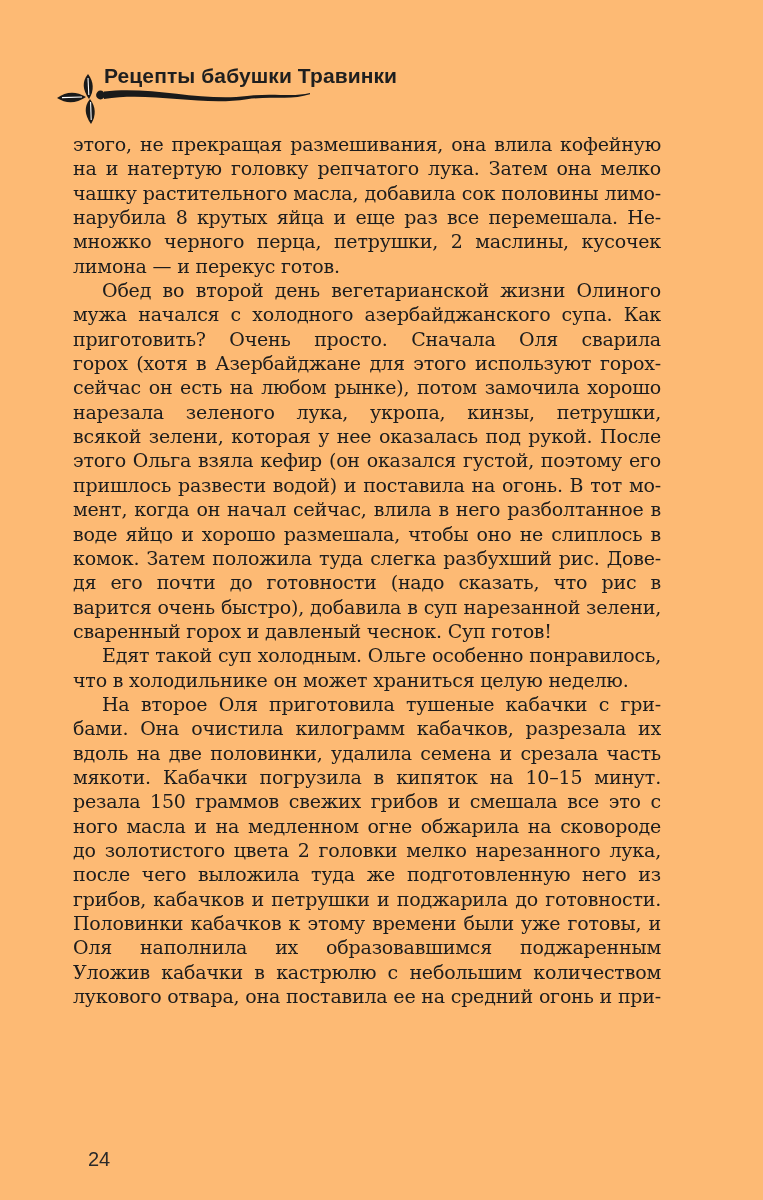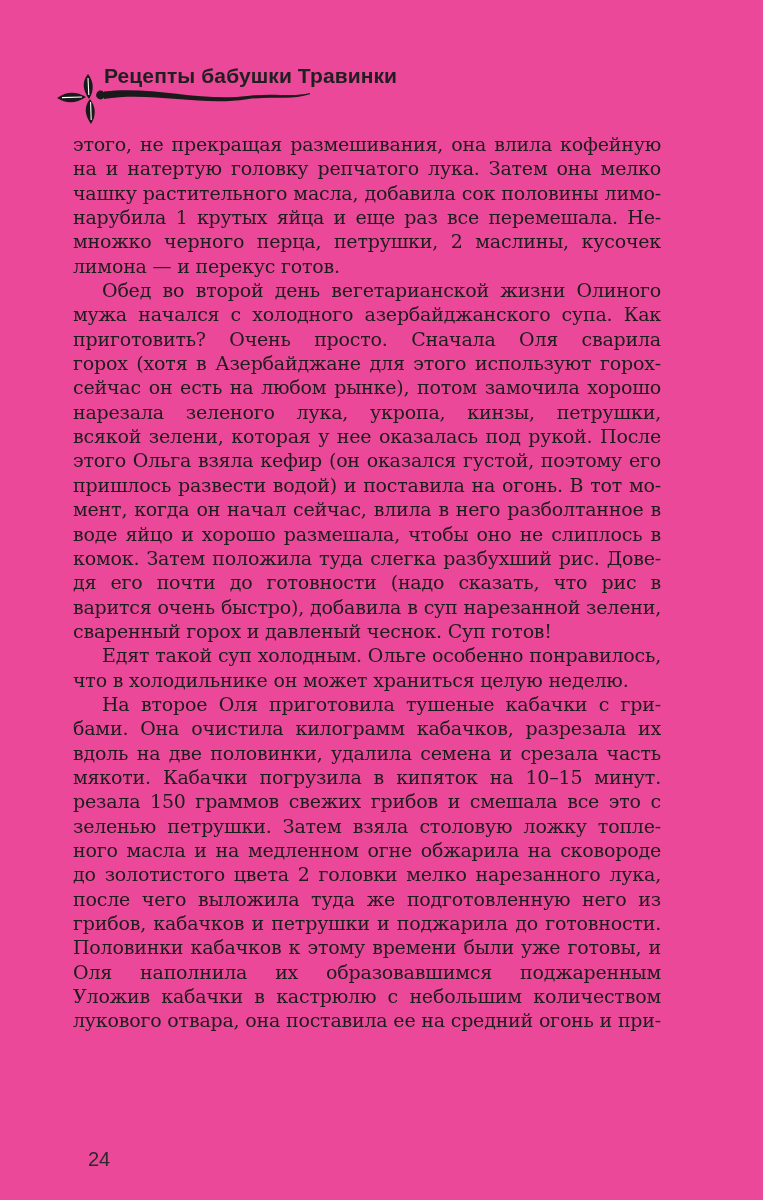--- a/index.html
+++ b/index.html
@@ -4,21 +4,21 @@
 <style>
   html, body {
     margin: 0;
     padding: 0;
     background: #ffffff;
   }
   .page {
     position: relative;
     width: 763px;
     height: 1200px;
-    background: #ec4899;
+    background: #fdba74;
     overflow: hidden;
     font-family: "DejaVu Serif", serif;
     color: #1d1d1d;
   }
   .page-header {
     position: absolute;
     left: 0;
     top: 0;
     width: 763px;
     height: 135px;
@@ -97,21 +97,21 @@
         <path d="M10 25.6 L30 25"></path>
       </g>
     </svg>
     <div class="header-title">Рецепты бабушки Травинки</div>
   </div>
 
   <main class="text-block">
       <div class="ln">этого, не прекращая размешивания, она влила кофейную</div>
       <div class="ln">на и натертую головку репчатого лука. Затем она мелко</div>
       <div class="ln">чашку растительного масла, добавила сок половины лимо-</div>
-      <div class="ln">нарубила 1 крутых яйца и еще раз все перемешала. Не-</div>
+      <div class="ln">нарубила 8 крутых яйца и еще раз все перемешала. Не-</div>
       <div class="ln">множко черного перца, петрушки, 2 маслины, кусочек</div>
       <div class="ln end">лимона — и перекус готов.</div>
       <div class="ln ind">Обед во второй день вегетарианской жизни Олиного</div>
       <div class="ln">мужа начался с холодного азербайджанского супа. Как его</div>
       <div class="ln">приготовить? Очень просто. Сначала Оля сварила обычный</div>
       <div class="ln">горох (хотя в Азербайджане для этого используют горох-нут,</div>
       <div class="ln">сейчас он есть на любом рынке), потом замочила хорошо</div>
       <div class="ln">нарезала зеленого лука, укропа, кинзы, петрушки, словом,</div>
       <div class="ln">всякой зелени, которая у нее оказалась под рукой. После</div>
       <div class="ln">этого Ольга взяла кефир (он оказался густой, поэтому его</div>
@@ -122,21 +122,20 @@
       <div class="ln">дя его почти до готовности (надо сказать, что рис в кефире</div>
       <div class="ln">варится очень быстро), добавила в суп нарезанной зелени,</div>
       <div class="ln end">сваренный горох и давленый чеснок. Суп готов!</div>
       <div class="ln ind">Едят такой суп холодным. Ольге особенно понравилось,</div>
       <div class="ln end">что в холодильнике он может храниться целую неделю.</div>
       <div class="ln ind">На второе Оля приготовила тушеные кабачки с гри-</div>
       <div class="ln">бами. Она очистила килограмм кабачков, разрезала их</div>
       <div class="ln">вдоль на две половинки, удалила семена и срезала часть</div>
       <div class="ln">мякоти. Кабачки погрузила в кипяток на 10–15 минут.</div>
       <div class="ln">резала 150 граммов свежих грибов и смешала все это с</div>
-      <div class="ln">зеленью петрушки. Затем взяла столовую ложку топле-</div>
       <div class="ln">ного масла и на медленном огне обжарила на сковороде</div>
       <div class="ln">до золотистого цвета 2 головки мелко нарезанного лука,</div>
       <div class="ln">после чего выложила туда же подготовленную него из</div>
       <div class="ln">грибов, кабачков и петрушки и поджарила до готовности.</div>
       <div class="ln">Половинки кабачков к этому времени были уже готовы, и</div>
       <div class="ln">Оля наполнила их образовавшимся поджаренным фаршем.</div>
       <div class="ln">Уложив кабачки в кастрюлю с небольшим количеством</div>
       <div class="ln">лукового отвара, она поставила ее на средний огонь и при-</div>
     </main>
 

